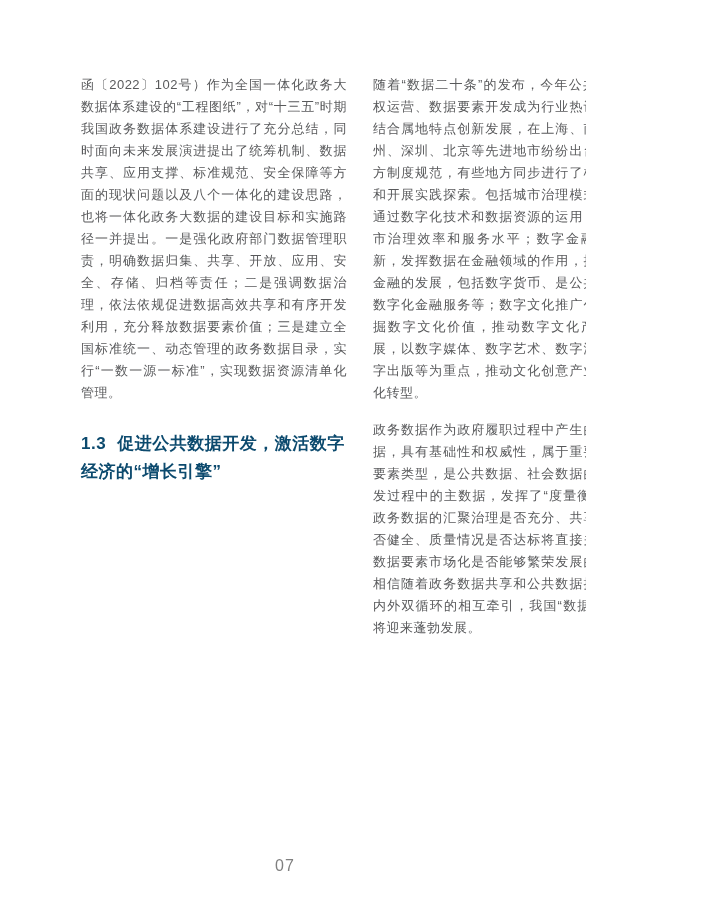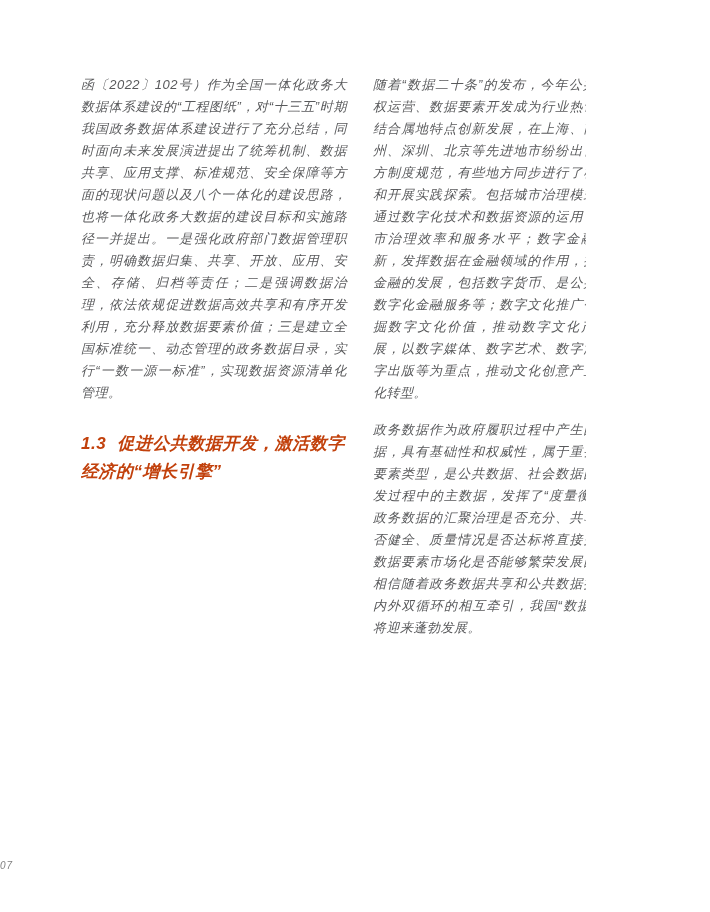--- a/index.html
+++ b/index.html
@@ -7,21 +7,20 @@
     padding: 0;
     background: #ffffff;
   }
   .page {
     position: relative;
     width: 586px;
     height: 912px;
     background: #ffffff;
     overflow: hidden;
     font-family: "Liberation Sans", "DejaVu Sans", sans-serif;
-    font-style: italic;
   }
   .columns {
     position: absolute;
     left: 81px;
     top: 74px;
     width: 558px;
     display: flex;
     gap: 26px;
   }
   .column {
@@ -33,34 +32,34 @@
     line-height: 22px;
     color: #58595b;
     letter-spacing: 0.5px;
     text-align: justify;
   }
   .section-heading {
     margin: 26px 0 12px 0;
     font-size: 17px;
     line-height: 28px;
     font-weight: bold;
-    color: #c2410c;
+    color: #0c4a6e;
     letter-spacing: 0.5px;
     text-align: left;
   }
   .heading-number {
     margin-right: 11px;
   }
   .page-number {
     position: absolute;
     left: 0;
     right: 16px;
     top: 858px;
-    text-align: left;
-    font-size: 10px;
+    text-align: center;
+    font-size: 16px;
     line-height: 16px;
     color: #7f7f7f;
     letter-spacing: 1px;
   }
 </style>
 </head>
 <body>
 
 <div class="page">
   <div class="columns">

